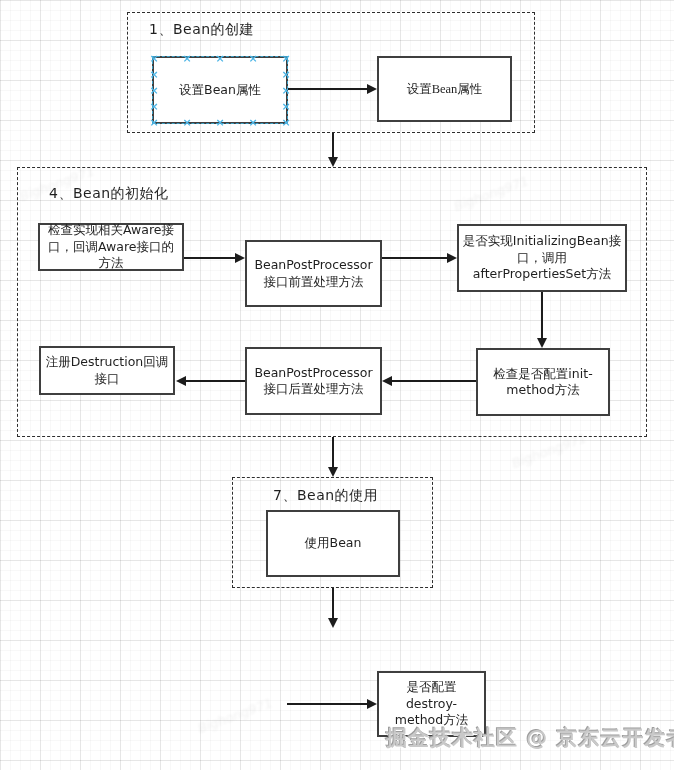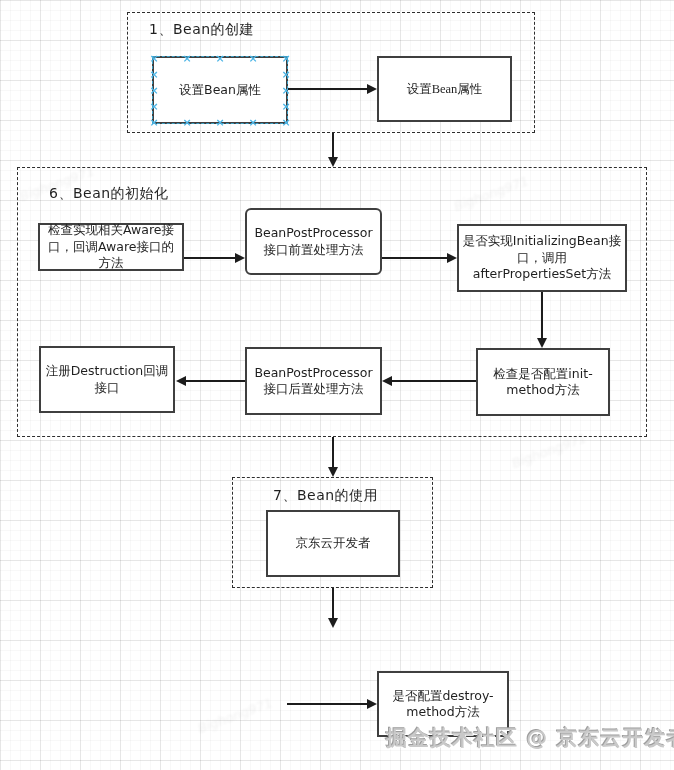--- a/index.html
+++ b/index.html
@@ -28,28 +28,28 @@
   #f4 .frame-title { left:22px; top:9px; }
   
   .node {
     position:absolute; background:#fff; border:2px solid #3f3f3f;
     display:flex; align-items:center; justify-content:center;
     text-align:center; font-size:12.5px; line-height:1.32; padding:1px 3px;
   }
   #n-inst           { left:152px; top:56px;  width:136px; height:68px; }
   #n-setprop        { left:377px; top:56px;  width:135px; height:66px;font-family:Liberation Serif, serif; }
   #n-aware          { left:38px;  top:223px; width:146px; height:48px; padding:1px 4px; }
-  #n-post-before    { left:245px; top:208px; width:137px; height:67px;border-radius:6px; }
+  #n-post-before    { left:245px; top:240px; width:137px; height:67px; }
   #n-initializing   { left:457px; top:224px; width:170px; height:68px; padding:1px 2px; }
   #n-init-method    { left:476px; top:348px; width:134px; height:68px;align-items:center; }
   #n-post-after     { left:245px; top:347px; width:137px; height:68px;align-items:center; }
-  #n-destruction    { left:39px;  top:346px; width:136px; height:67px; }
+  #n-destruction    { left:39px;  top:346px; width:136px; height:49px; }
   #n-use            { left:266px; top:510px; width:134px; height:67px; }
   #n-disposable     { left:151px; top:671px; width:136px; height:68px; line-height:1.28; }
-  #n-destroy-method { left:377px; top:671px; width:132px; height:66px; }
+  #n-destroy-method { left:377px; top:671px; width:109px; height:66px; }
   
   .selected::before {
     content:''; position:absolute; inset:-2px; pointer-events:none;
     border:1px dashed rgba(60,190,240,0.75);
   }
   .hx {
     position:absolute; transform:translate(-50%,-50%);
     color:#4fb6e6; font-size:11px; font-weight:bold; line-height:1; pointer-events:auto;
   }
   
@@ -125,21 +125,21 @@
       <span class="hx" style="left: 100%; top: 25%;">×</span>
       <span class="hx" style="left: 100%; top: 50%;">×</span>
       <span class="hx" style="left: 100%; top: 75%;">×</span>
       <span class="hx" style="left: 100%; top: 100%;">×</span>
     </div>
   <div class="node" id="n-setprop">
     <span class="node-label">设置Bean属性</span>
   </div>
 
   <div class="frame" id="f2">
-    <div class="frame-title">6、Bean的初始化</div>
+    <div class="frame-title">4、Bean的初始化</div>
   </div>
   <div class="node" id="n-aware">
     <span class="node-label">检查实现相关Aware接口，回调Aware接口的方法</span>
   </div>
   <div class="node" id="n-post-before">
     <span class="node-label">BeanPostProcessor接口前置处理方法</span>
   </div>
   <div class="node" id="n-initializing">
     <span class="node-label">是否实现InitializingBean接口，调用afterPropertiesSet方法</span>
   </div>
@@ -150,21 +150,21 @@
     <span class="node-label">BeanPostProcessor接口后置处理方法</span>
   </div>
   <div class="node" id="n-destruction">
     <span class="node-label">注册Destruction回调接口</span>
   </div>
 
   <div class="frame" id="f3">
     <div class="frame-title">7、Bean的使用</div>
   </div>
   <div class="node" id="n-use">
-    <span class="node-label">京东云开发者</span>
+    <span class="node-label">使用Bean</span>
   </div>
 
   <div class="node" id="n-destroy-method">
     <span class="node-label">是否配置destroy-method方法</span>
   </div>
 
   <div class="edge h right" id="e1"></div>
   <div class="edge v down" id="e2"></div>
   <div class="edge h right" id="e3"></div>
   <div class="edge h right" id="e4"></div>

